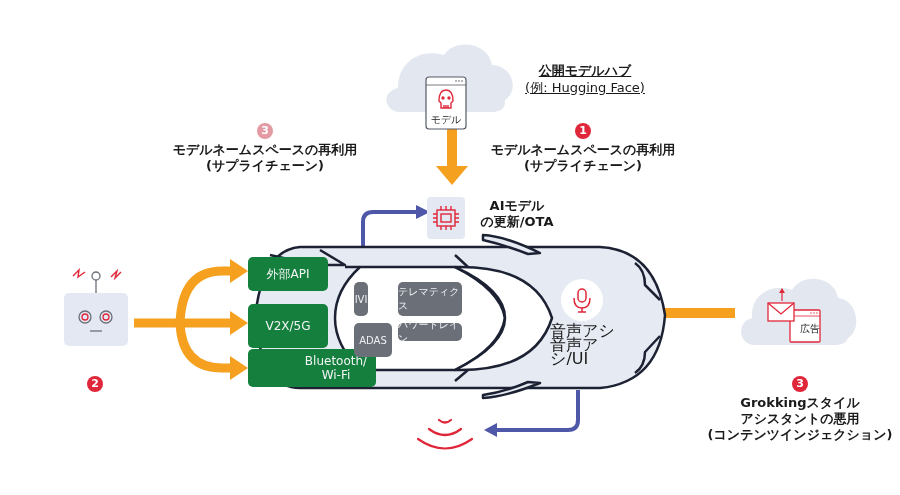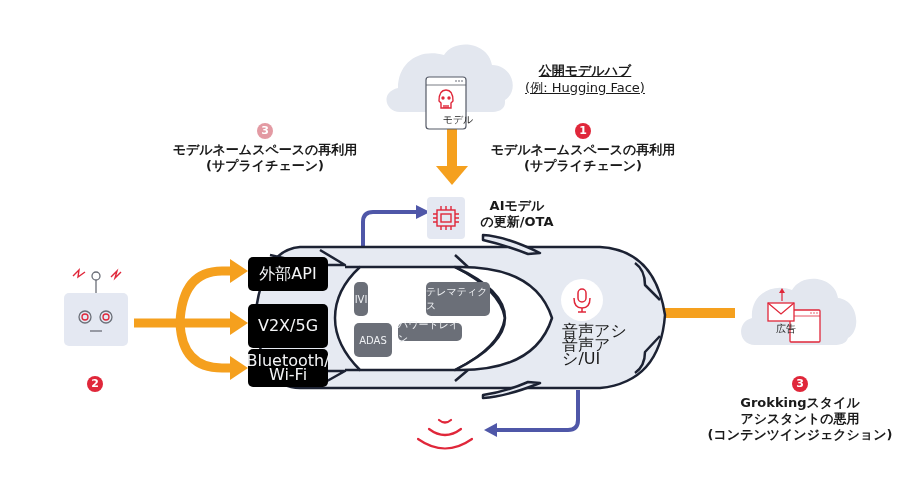--- a/index.html
+++ b/index.html
@@ -2,34 +2,34 @@
 <html><head>
 <meta charset="utf-8">
 <style>
   html, body { margin: 0; padding: 0; }
   body {
     width: 900px; height: 495px; position: relative; overflow: hidden;
     background: #ffffff;
     font-family: "DejaVu Sans", "Liberation Sans", sans-serif;
     color: #1a1a1a;
   }
-  .abs { position: absolute; padding-left: 12px; }
+  .abs { position: absolute; }
   svg.layer { position: absolute; left: 0; top: 0; }
   .label { position: absolute; text-align: center; font-weight: bold; font-size: 13px; line-height: 16px; white-space: nowrap; }
   .label .sub { display: block; }
   .badge {
     display: inline-block; width: 16px; height: 16px; border-radius: 50%;
     color: #fff; font-size: 11px; line-height: 16px; text-align: center; font-weight: bold;
     margin-bottom: 3px;
   }
   .badge.red { background: #e0273a; }
   .badge.pink { background: #e39aa3; }
   .comp {
-    position: absolute; background: #000000; color: #f3f4f6; border-radius: 5px;
-    font-size: 16px; display: flex; align-items: center; justify-content: center; text-align: left; line-height: 14px;
+    position: absolute; background: #15803d; color: #f3f4f6; border-radius: 5px;
+    font-size: 12px; display: flex; align-items: center; justify-content: center; text-align: left; line-height: 14px;
   }
   .ecu {
     position: absolute; background: #6b6f78; color: #eef0f3; border-radius: 5px;
     font-size: 10px; display: flex; align-items: center; justify-content: center;
   }
   .hub-title { position: absolute; text-align: center; font-size: 13px; line-height: 17px; text-decoration: underline; }
   .hub-title b { display: block; }
 </style>
 </head>
 <body>
@@ -189,28 +189,28 @@
   <span class="sub">(コンテンツインジェクション)</span>
 </div>
 
 <div class="label" style="left:472px; top:198px; width:90px;">
   <span class="sub">AIモデル</span>
   <span class="sub">の更新/OTA</span>
 </div>
 
 <div class="comp" style="left:248px; top:257px; width:80px; height:34px;">外部API</div>
 <div class="comp" style="left:248px; top:304px; width:80px; height:44px;">V2X/5G</div>
-<div class="comp" style="left:248px; top:349px; width:80px; height:38px; flex-direction:column;">
+<div class="comp" style="left:248px; top:349px; width:80px; height:38px; flex-direction:column;padding-left:48px;">
   <span>Bluetooth/</span>
   <span>Wi-Fi</span>
 </div>
 
 <div class="ecu" style="left:354px; top:282px; width:14px; height:34px;">IVI</div>
-<div class="ecu" style="left:398px; top:282px; width:64px; height:34px;margin-left:28px;">テレマティクス</div>
+<div class="ecu" style="left:398px; top:282px; width:64px; height:34px;">テレマティクス</div>
 <div class="ecu" style="left:354px; top:323px; width:38px; height:34px;">ADAS</div>
 <div class="ecu" style="left:398px; top:323px; width:64px; height:18px;">パワートレイン</div>
 
 <div class="abs" style="left:550px; top:324px; width:66px; text-align:left; font-size:16px; line-height:14px;">
   <span style="display:block">音声アシ</span>
   <span style="display:block">音声アシ/UI</span>
 </div>
 
-<div class="abs" style="left:764px; top:322px; width:30px; text-align:left; font-size:10px;">広告</div>
+<div class="abs" style="left:790px; top:322px; width:30px; text-align:right; font-size:10px;">広告</div>
 
 </body></html>

